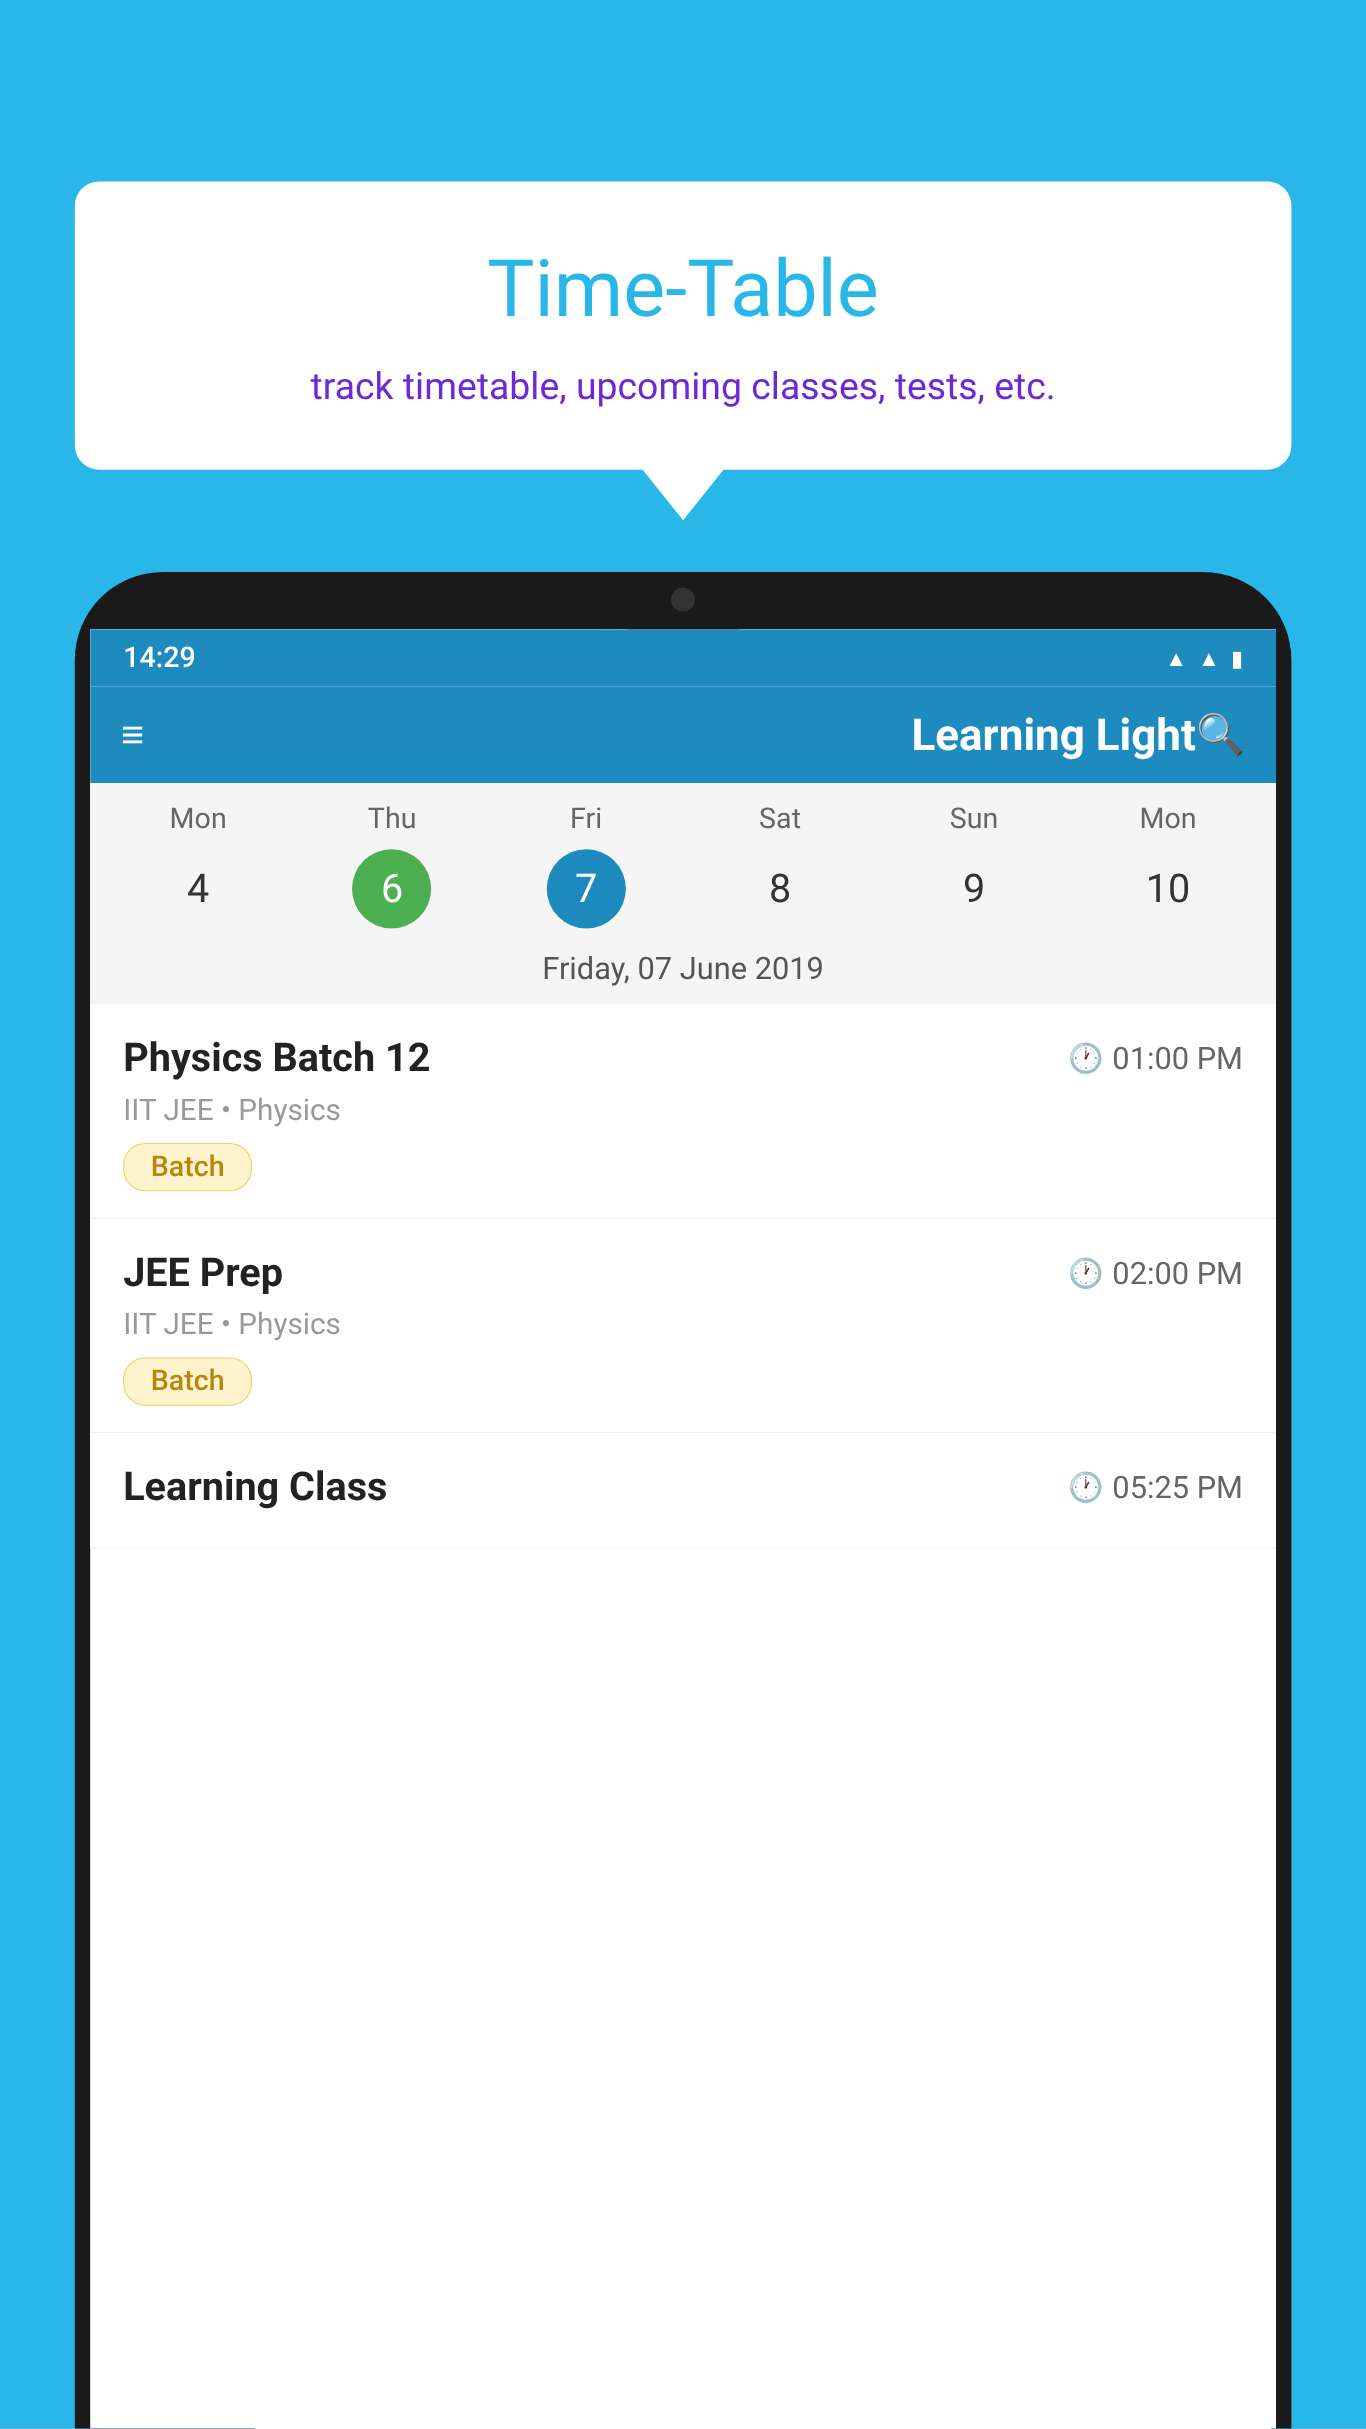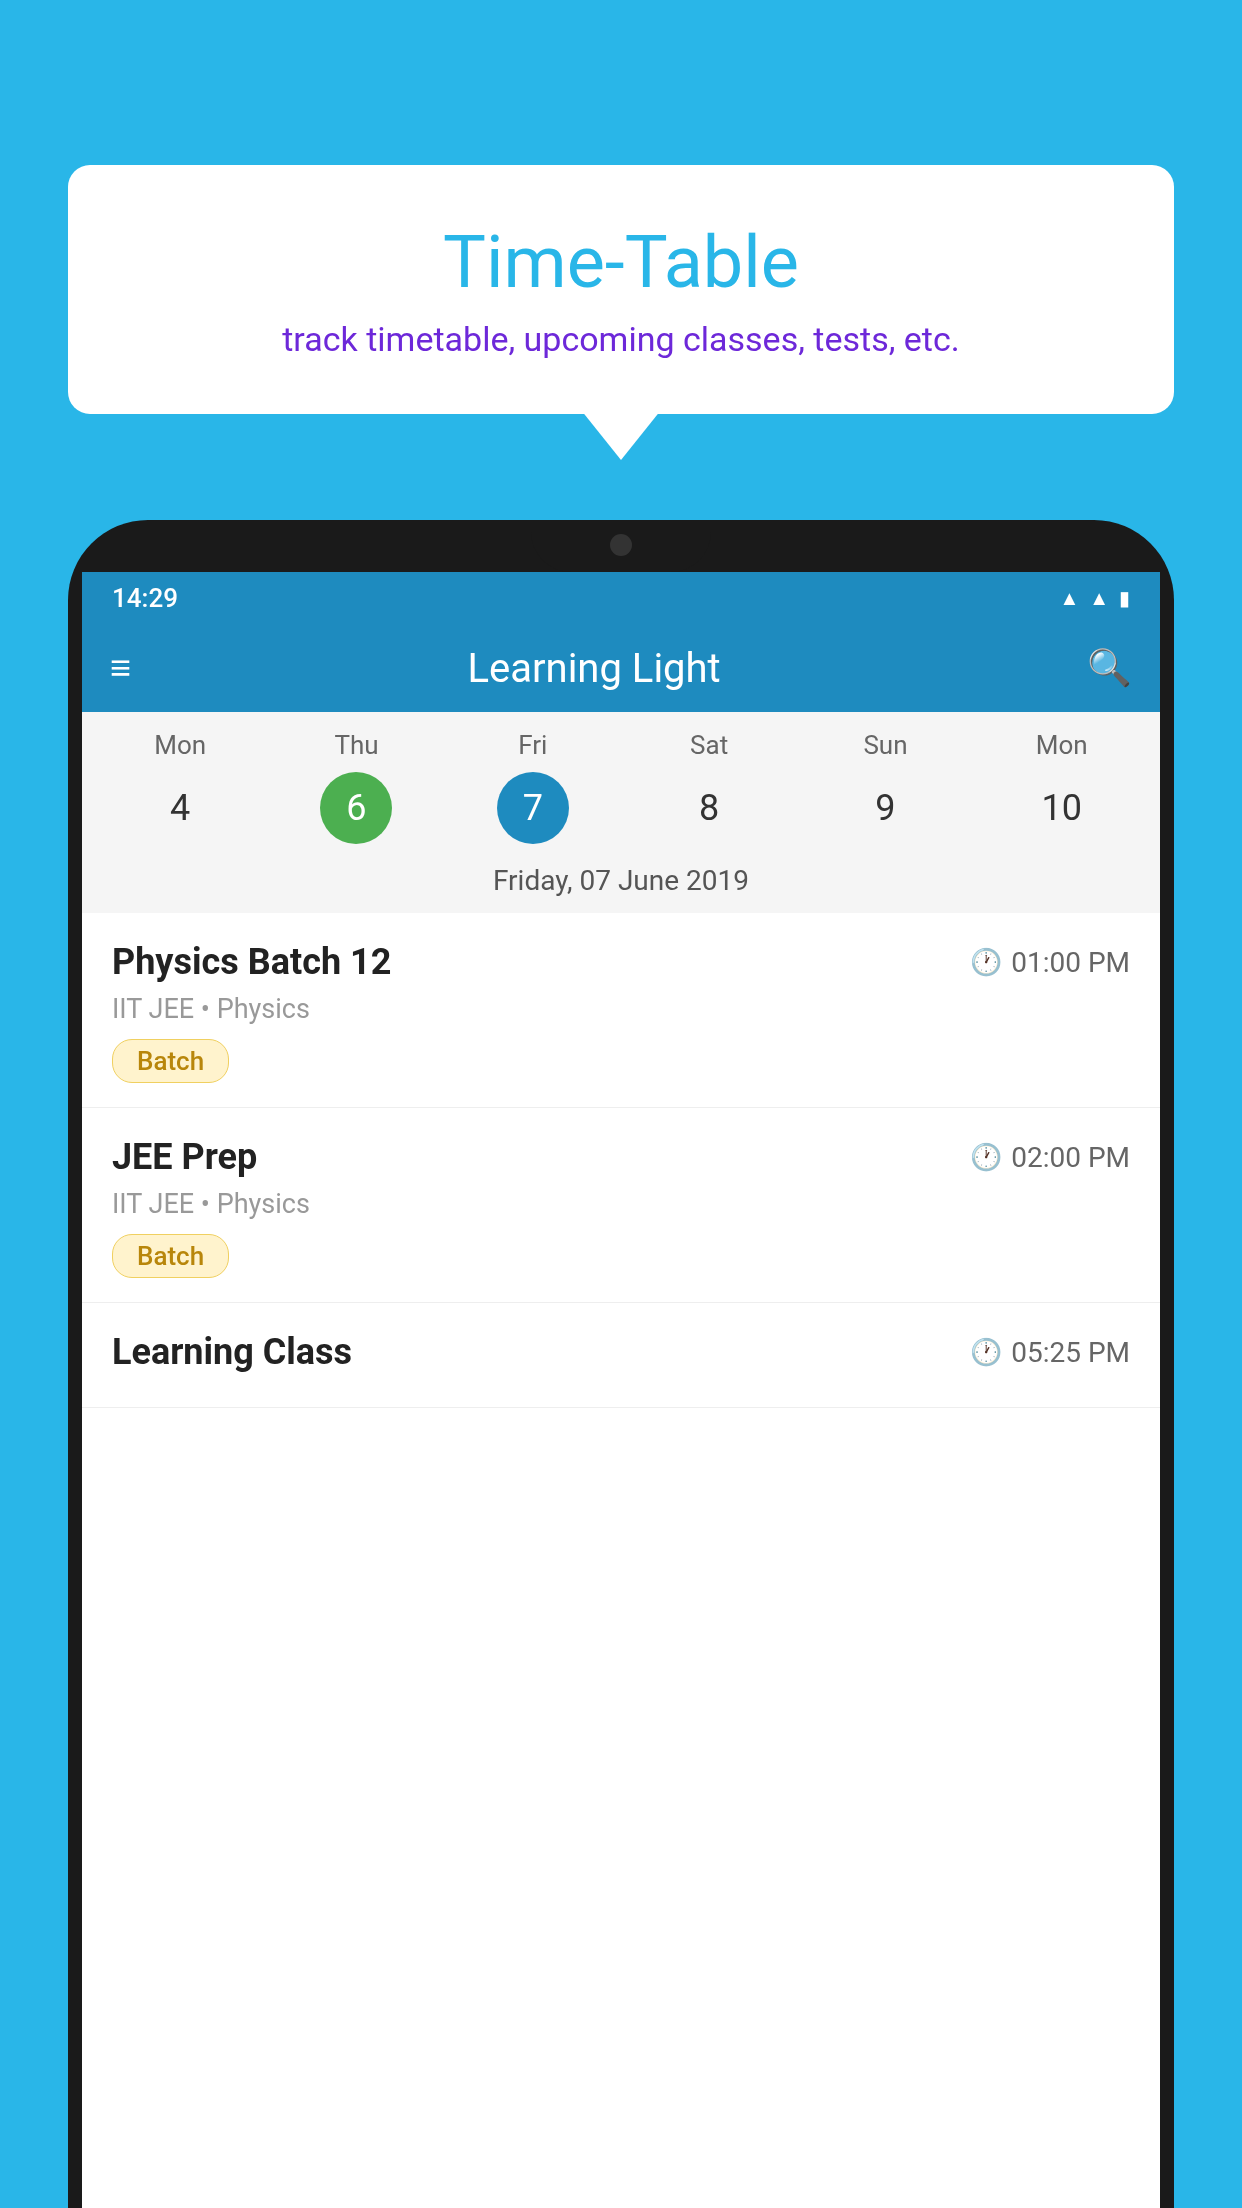--- a/index.html
+++ b/index.html
@@ -35,21 +35,21 @@
       width: 0;
       height: 0;
       border-left: 40px solid transparent;
       border-right: 40px solid transparent;
       border-top: 50px solid white;
     }
     .bubble-title {
       font-size: 72px;
       color: #29b6e8;
       font-weight: 400;
-      margin-bottom: 14px;
+      margin-bottom: 27px;
     }
     .bubble-subtitle {
       font-size: 34px;
       color: #6d28d9;
       font-weight: 400;
     }
 
     
     .phone-frame {
       position: absolute;
@@ -120,23 +120,23 @@
       background: #1e8bbf;
       height: 88px;
       display: flex;
       align-items: center;
       padding: 0 28px;
       justify-content: space-between;
     }
     .app-bar-title {
       color: white;
       font-size: 40px;
-      font-weight: 400;
+      font-weight: 700;
       flex: 1;
-      text-align: center;
+      text-align: right;
       margin-left: -30px;
     }
     .hamburger-icon {
       color: white;
       font-size: 36px;
       cursor: pointer;
     }
     .search-icon {
       color: white;
       font-size: 36px;

